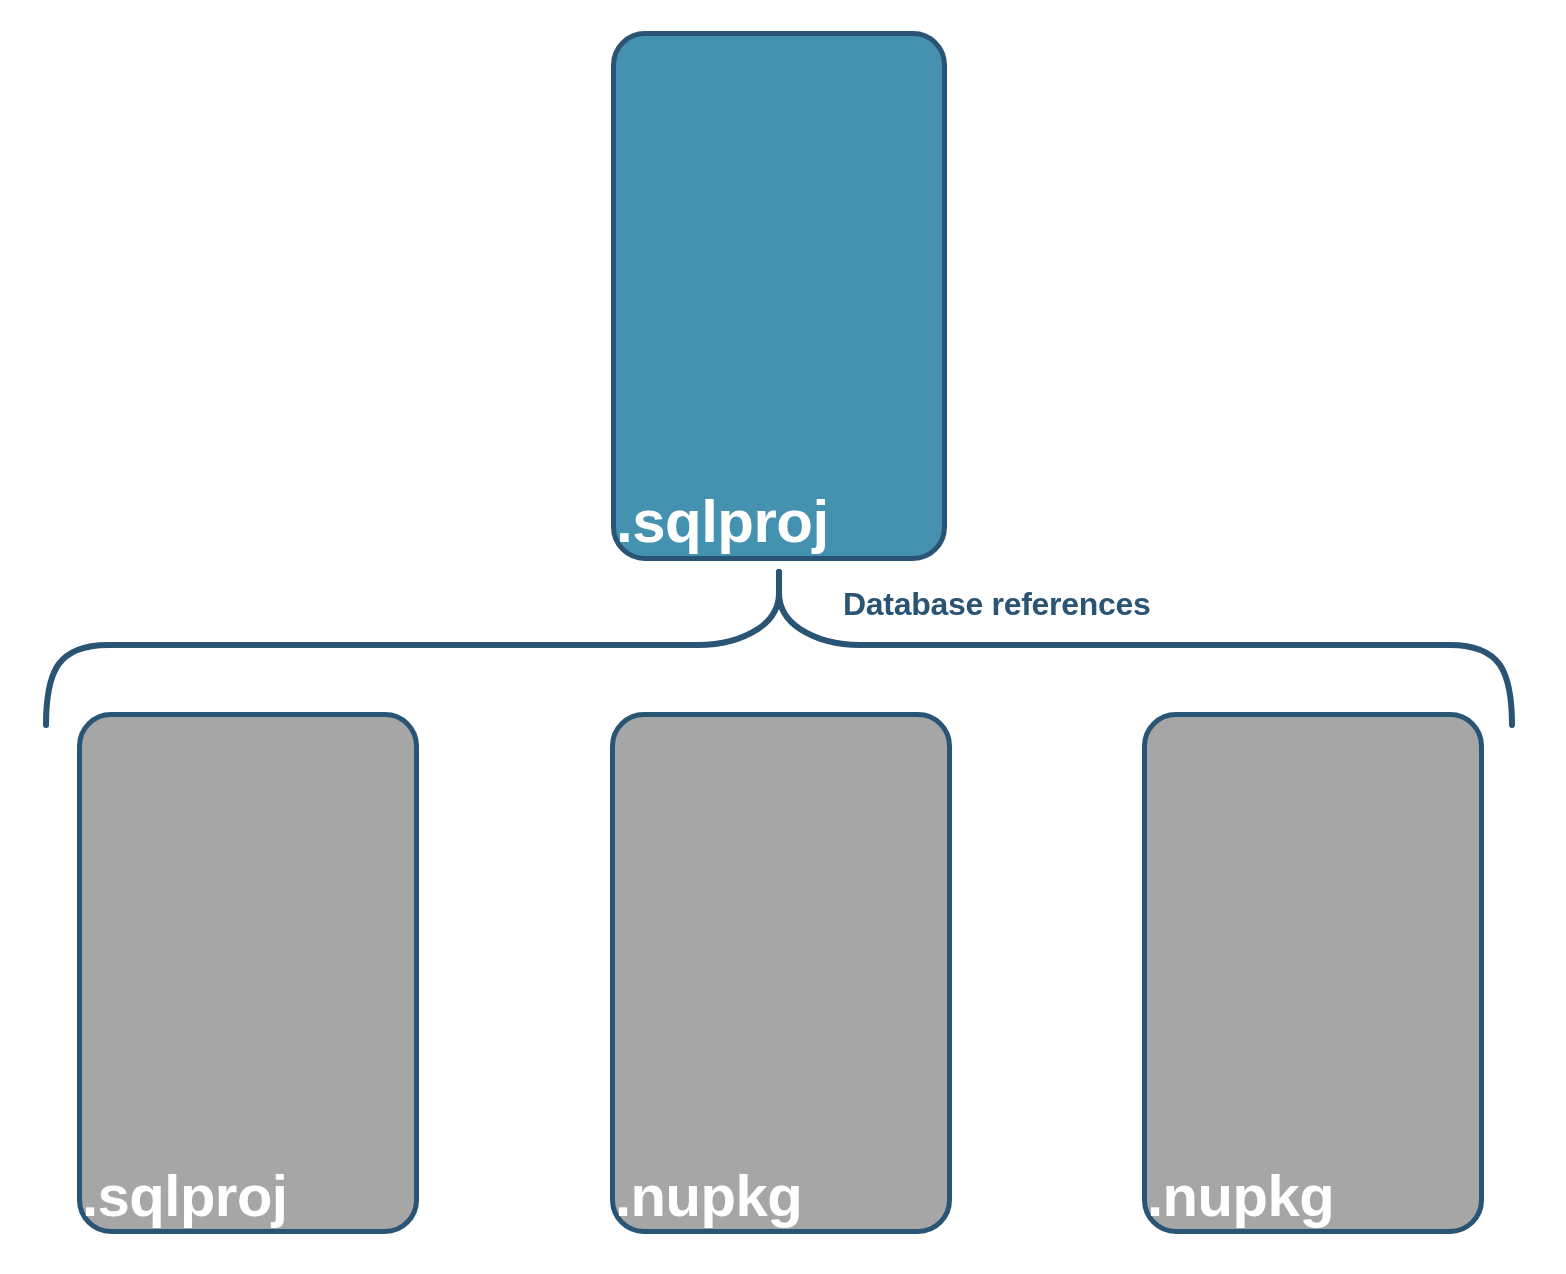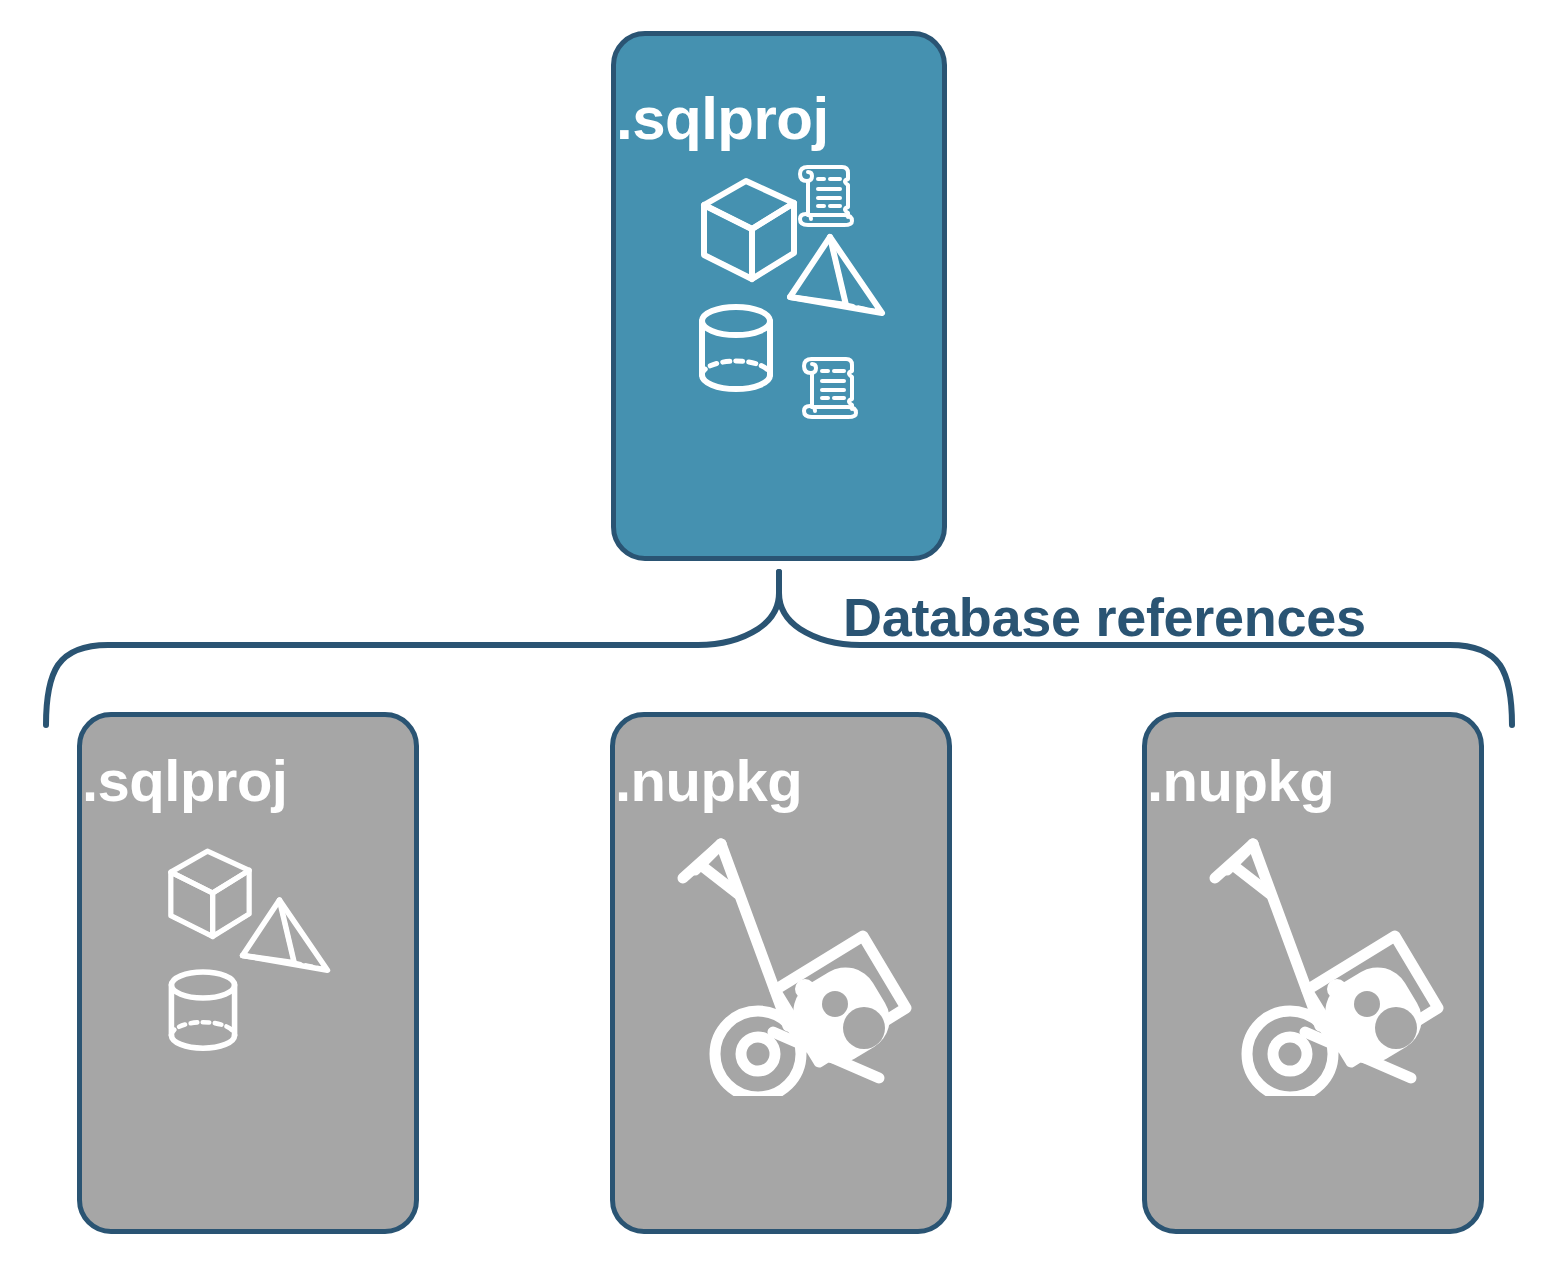--- a/index.html
+++ b/index.html
@@ -16,22 +16,22 @@
     height: 1274px;
     background: #ffffff;
     overflow: hidden;
   }
   .node {
     position: absolute;
     box-sizing: border-box;
     border-radius: 34px;
     border: 5px solid #2a5473;
     display: flex;
-    flex-direction: column;
-    align-items: flex-start;
+    flex-direction: row;
+    align-items: flex-end;
   }
   .node-title {
     color: #ffffff;
     font-weight: bold;
     letter-spacing: -0.5px;
     user-select: none;
     white-space: nowrap;
   }
   #node-root {
     left: 611px;
@@ -63,21 +63,21 @@
     width: 100%;
     flex: 1;
   }
   .icon-area svg {
     position: absolute;
   }
   .brace-label {
     position: absolute;
     left: 843px;
     top: 586px;
-    font-size: 54px;
+    font-size: 32px;
     font-weight: bold;
     color: #2a5473;
     letter-spacing: -0.3px;
     white-space: nowrap;
     user-select: none;
   }
   #brace-svg {
     position: absolute;
     left: 0;
     top: 555px;

